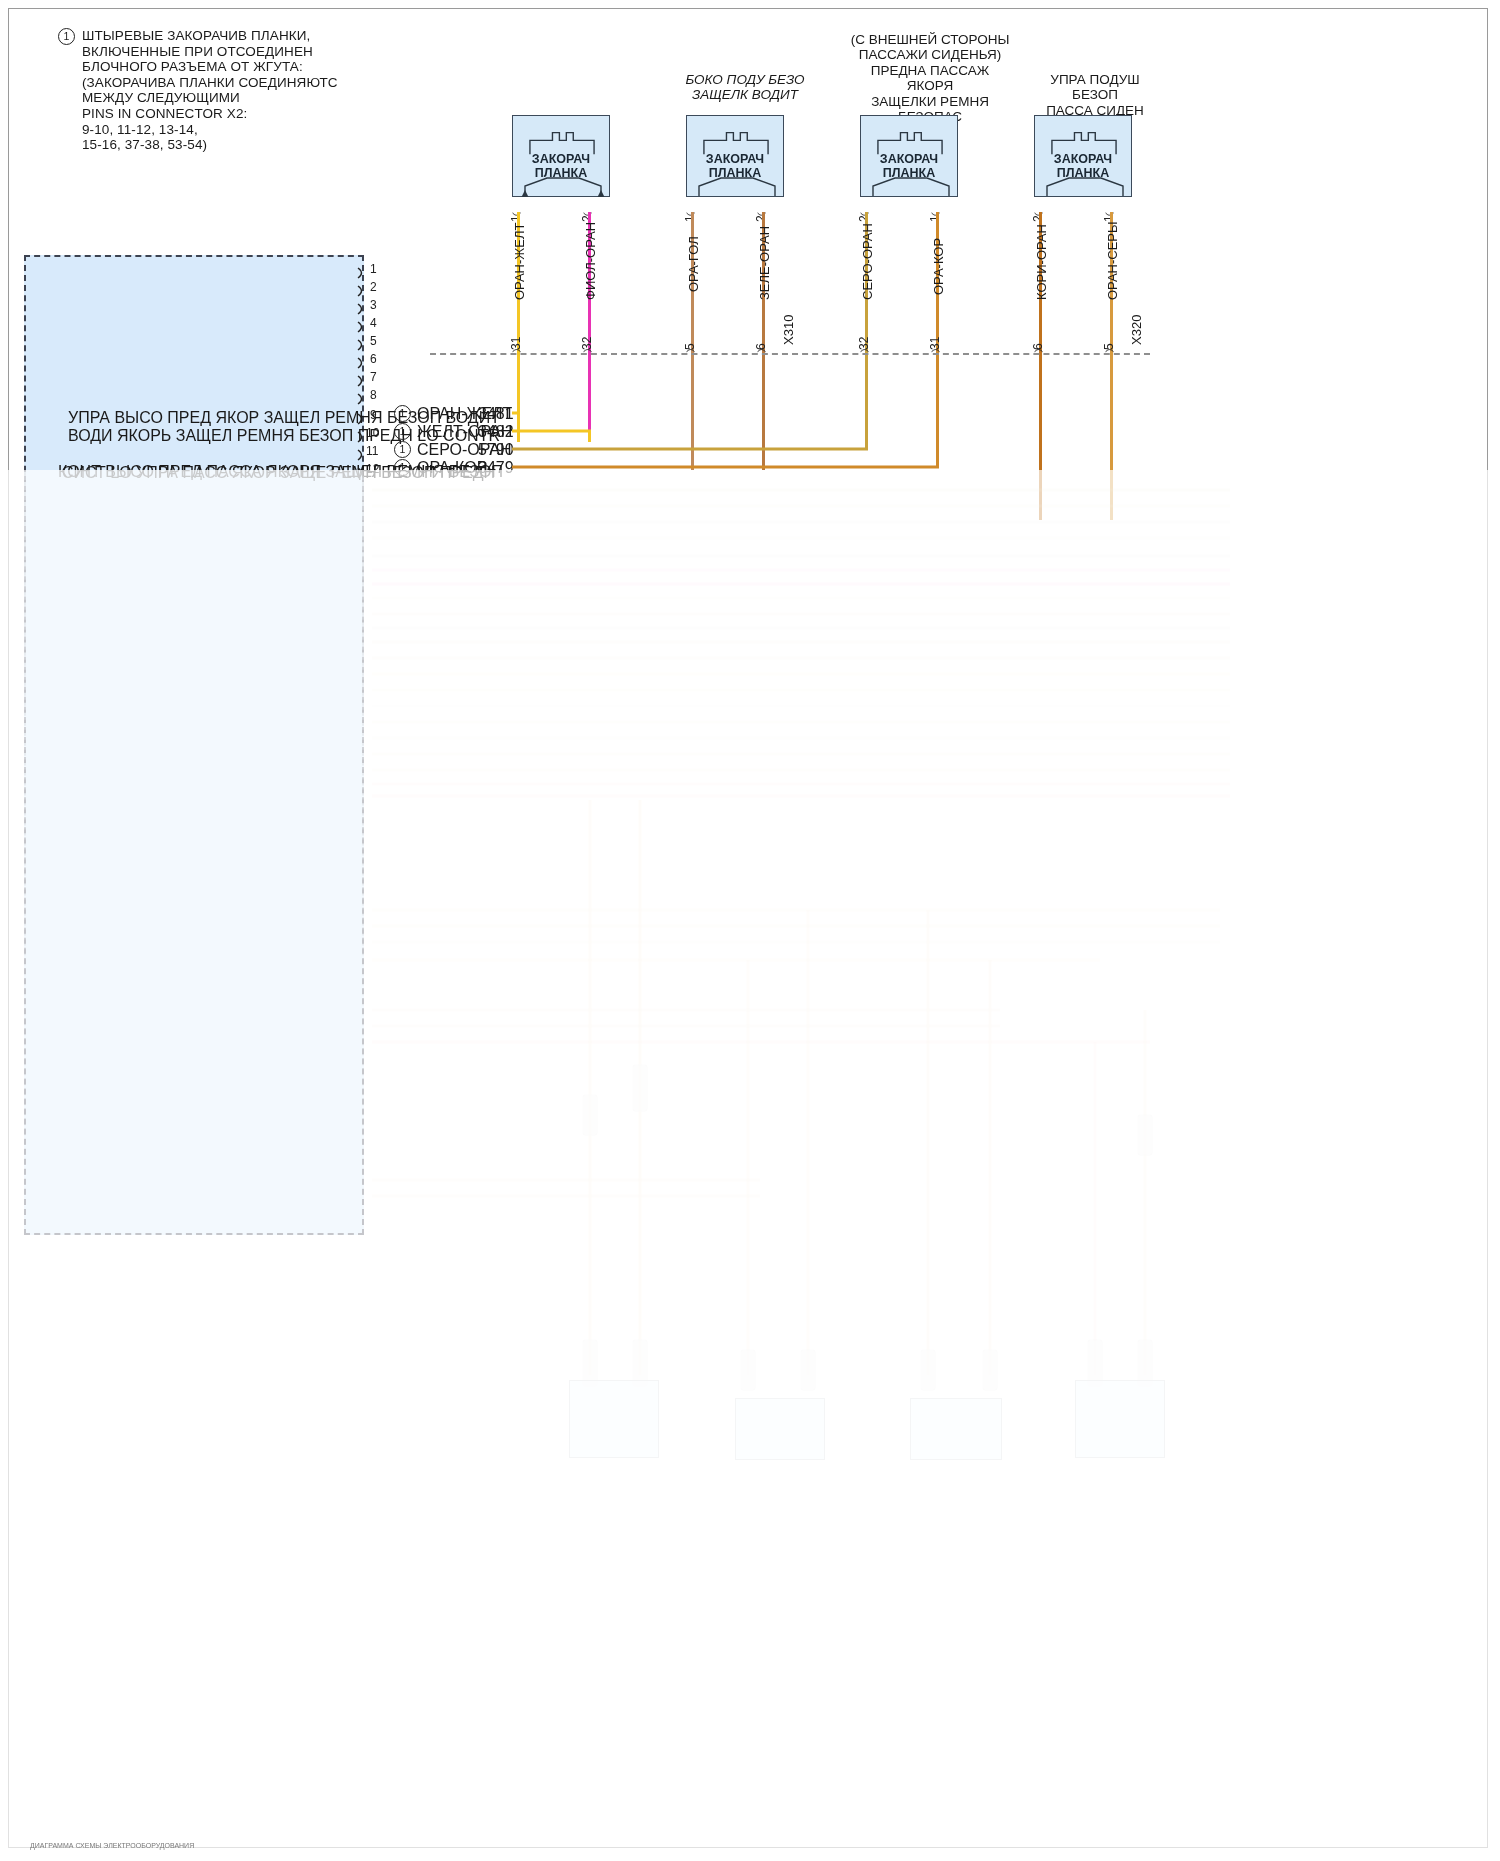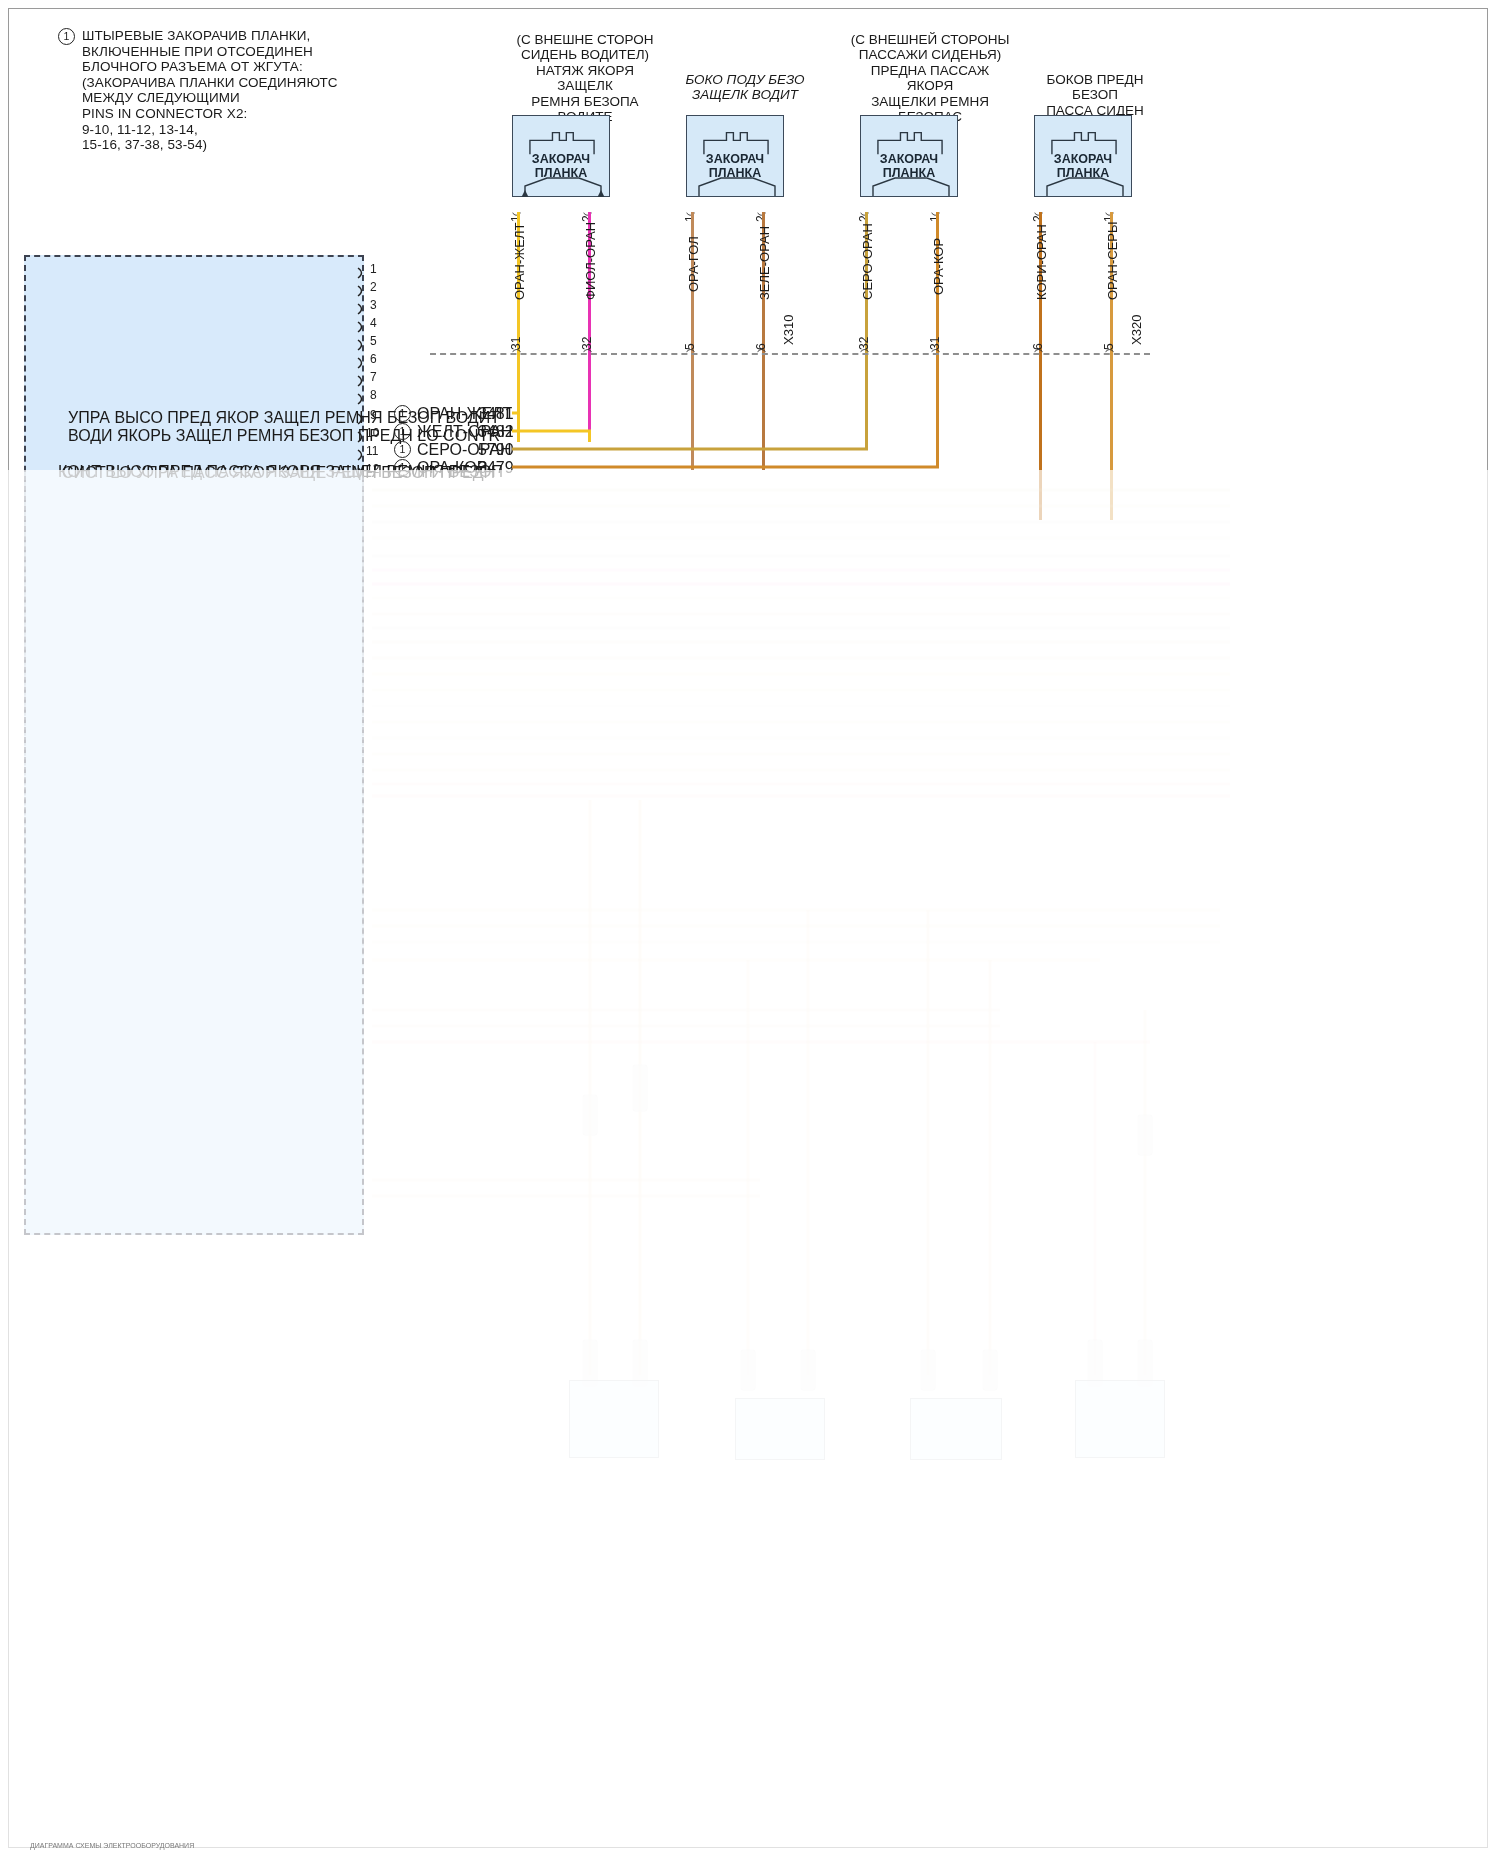--- a/index.html
+++ b/index.html
@@ -42,28 +42,20 @@
       <div class="ln">ВКЛЮЧЕННЫЕ ПРИ ОТСОЕДИНЕН</div>
       <div class="ln">БЛОЧНОГО РАЗЪЕМА ОТ ЖГУТА:</div>
       <div class="ln">(ЗАКОРАЧИВА ПЛАНКИ СОЕДИНЯЮТС</div>
       <div class="ln">МЕЖДУ СЛЕДУЮЩИМИ</div>
       <div class="ln">PINS IN CONNECTOR X2:</div>
       <div class="ln">9-10, 11-12, 13-14,</div>
       <div class="ln">15-16, 37-38, 53-54)</div>
     </span>
   </div>
 
-  <div class="hdr" style="left:490px;top:32px;width:190px;">
-    <div>(С ВНЕШНЕ СТОРОН</div>
-    <div>СИДЕНЬ ВОДИТЕЛ)</div>
-    <div>НАТЯЖ ЯКОРЯ</div>
-    <div>ЗАЩЕЛК</div>
-    <div>РЕМНЯ БЕЗОПА</div>
-    <div>ВОДИТЕ</div>
-  </div>
 
   <div class="sbox" style="left:512px;top:115px;">
     <svg class="inner" width="78" height="30" viewBox="0 0 78 30">
       <path d="M2,28 L2,12 L28,12 L28,3 L36,3 L36,12 L44,12 L44,3 L52,3 L52,12 L76,12 L76,28" fill="none" stroke="#2b3742" stroke-width="1.6"></path>
     </svg>
     <div class="lbl">
       <div>ЗАКОРАЧ</div>
       <div>ПЛАНКА</div>
     </div>
     <svg style="position:absolute;left:4px;top:56px;" width="92" height="26">
@@ -151,21 +143,21 @@
   <div class="hook" style="left:860px;top:348px;">⁀</div>
 
   <div class="hook" style="left:931px;top:199px;">‿</div>
   <div class="pnum" style="left:928px;top:222px;">1</div>
   <div class="wire" style="left:936px;top:212px;height:230px;background:#d08a2a;"></div>
   <div class="wlbl" style="left:931px;top:295px;">ОРА-КОР</div>
   <div class="pnum" style="left:928px;top:350px;">31</div>
   <div class="hook" style="left:931px;top:348px;">⁀</div>
 
   <div class="hdr" style="left:1000px;top:72px;width:190px;">
-    <div>БОКОВ ПРЕДН</div>
+    <div>УПРА ПОДУШ</div>
     <div>БЕЗОП</div>
     <div>ПАССА СИДЕН</div>
   </div>
 
   <div class="sbox" style="left:1034px;top:115px;">
     <svg class="inner" width="78" height="30" viewBox="0 0 78 30">
       <path d="M2,28 L2,12 L28,12 L28,3 L36,3 L36,12 L44,12 L44,3 L52,3 L52,12 L76,12 L76,28" fill="none" stroke="#2b3742" stroke-width="1.6"></path>
     </svg>
     <div class="lbl">
       <div>ЗАКОРАЧ</div>

